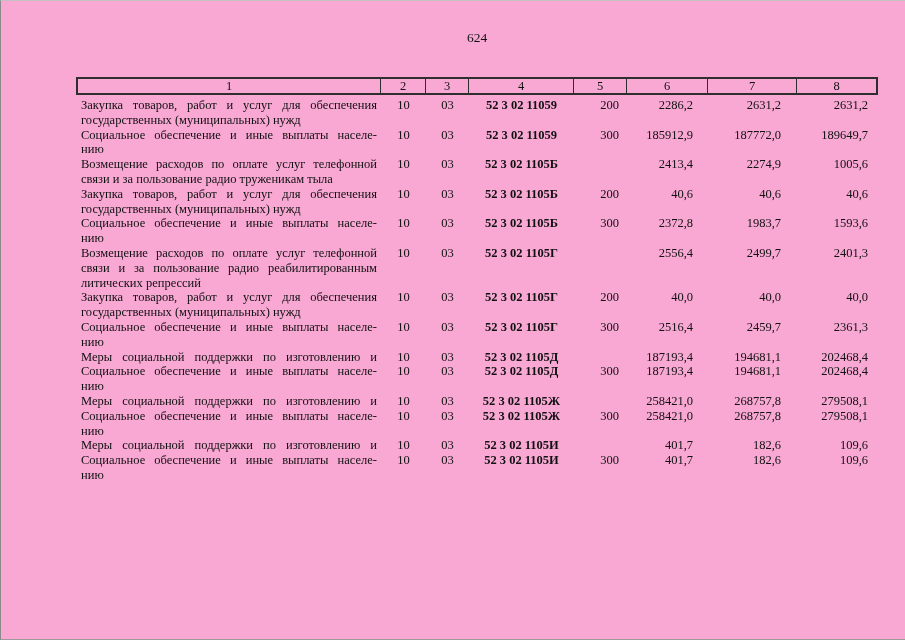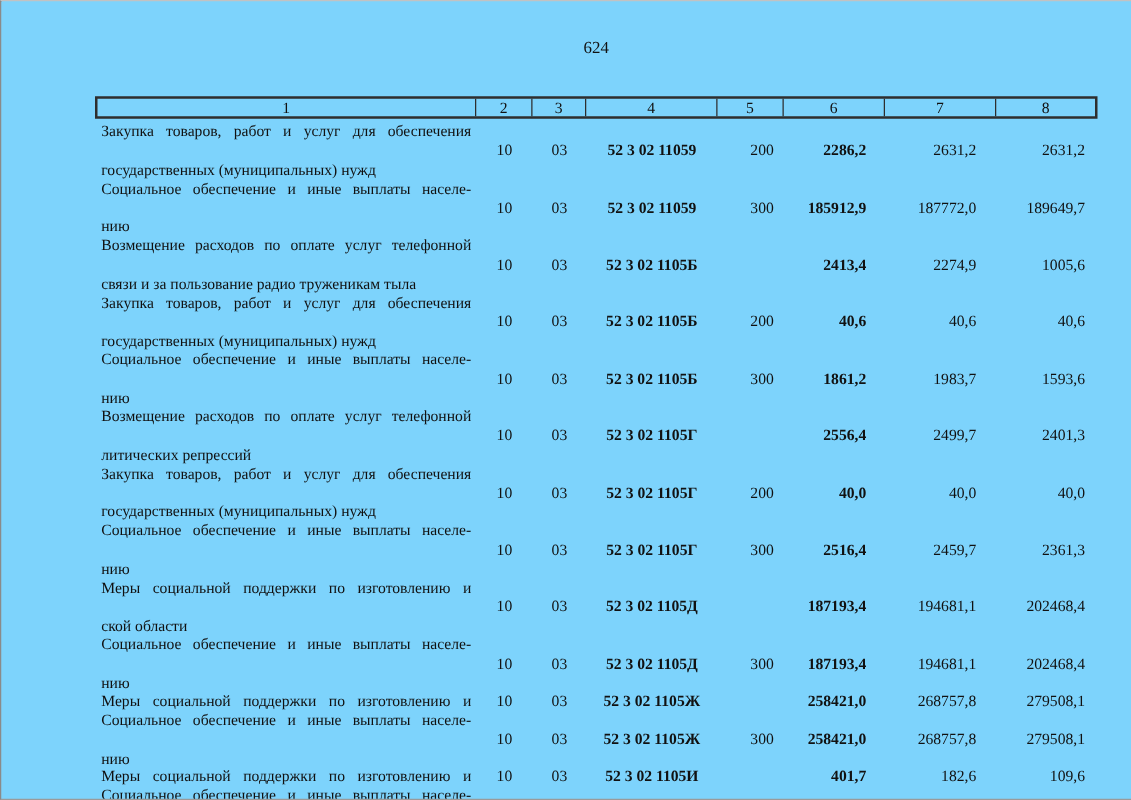--- a/index.html
+++ b/index.html
@@ -4,21 +4,21 @@
 <style>
   html, body {
     margin: 0;
     padding: 0;
     background: #e8e8e8;
   }
   .page {
     position: relative;
     width: 905px;
     height: 640px;
-    background: #7dd3fc;
+    background: #f9a8d4;
     box-sizing: border-box;
     border-left: 1px solid #8a8a8a;
     border-top: 1px solid #c2c2c2;
     border-bottom: 1px solid #9a9a9a;
     overflow: hidden;
     font-family: "Liberation Serif", "DejaVu Serif", serif;
     color: #111111;
   }
   .content {
     position: absolute;
@@ -67,40 +67,39 @@
   .hw6 { width: 81px; }
   .hw7 { width: 89px; }
   .hw8 { flex: 1; }
   .tbody {
     padding-top: 3px;
     font-size: 12.5px;
     line-height: 14.8px;
   }
   .trow {
     display: flex;
-    align-items: center;
+    align-items: flex-start;
   }
   .cell { box-sizing: border-box; }
   .c1 {
     width: 305px;
     padding: 0 4px 0 5px;
   }
   .desc-line {
     text-align: justify;
     text-align-last: justify;
   }
   .desc-line.last {
     text-align-last: left;
-    margin-top: 16px;
   }
   .c2 { width: 45px;  text-align: center; }
   .c3 { width: 43px;  text-align: center; }
   .c4 { width: 105px; text-align: center; font-weight: bold; }
   .c5 { width: 53px;  text-align: right; padding-right: 8px; }
-  .c6 { width: 81px;  text-align: right; padding-right: 15px; font-weight: bold; }
+  .c6 { width: 81px;  text-align: right; padding-right: 15px; }
   .c7 { width: 89px;  text-align: right; padding-right: 16px; }
   .c8 { width: 81px;  text-align: right; padding-right: 10px; }
 </style>
 </head>
 <body>
 
 <div class="page">
   <div class="content">
     <div class="page-number">624</div>
     <div class="table">
@@ -173,28 +172,29 @@
 
   <div class="trow">
     <div class="cell c1">
               <div class="desc-line">Социальное обеспечение и иные выплаты населе-</div>
               <div class="desc-line last">нию</div>
             </div>
     <div class="cell c2">10</div>
     <div class="cell c3">03</div>
     <div class="cell c4">52 3 02 1105Б</div>
     <div class="cell c5">300</div>
-    <div class="cell c6">1861,2</div>
+    <div class="cell c6">2372,8</div>
     <div class="cell c7">1983,7</div>
     <div class="cell c8">1593,6</div>
   </div>
 
   <div class="trow">
     <div class="cell c1">
               <div class="desc-line">Возмещение расходов по оплате услуг телефонной</div>
+              <div class="desc-line">связи и за пользование радио реабилитированным</div>
               <div class="desc-line last">литических репрессий</div>
             </div>
     <div class="cell c2">10</div>
     <div class="cell c3">03</div>
     <div class="cell c4">52 3 02 1105Г</div>
     <div class="cell c5"></div>
     <div class="cell c6">2556,4</div>
     <div class="cell c7">2499,7</div>
     <div class="cell c8">2401,3</div>
   </div>
@@ -223,21 +223,20 @@
     <div class="cell c4">52 3 02 1105Г</div>
     <div class="cell c5">300</div>
     <div class="cell c6">2516,4</div>
     <div class="cell c7">2459,7</div>
     <div class="cell c8">2361,3</div>
   </div>
 
   <div class="trow">
     <div class="cell c1">
               <div class="desc-line">Меры социальной поддержки по изготовлению и</div>
-              <div class="desc-line last">ской области</div>
             </div>
     <div class="cell c2">10</div>
     <div class="cell c3">03</div>
     <div class="cell c4">52 3 02 1105Д</div>
     <div class="cell c5"></div>
     <div class="cell c6">187193,4</div>
     <div class="cell c7">194681,1</div>
     <div class="cell c8">202468,4</div>
   </div>
 

